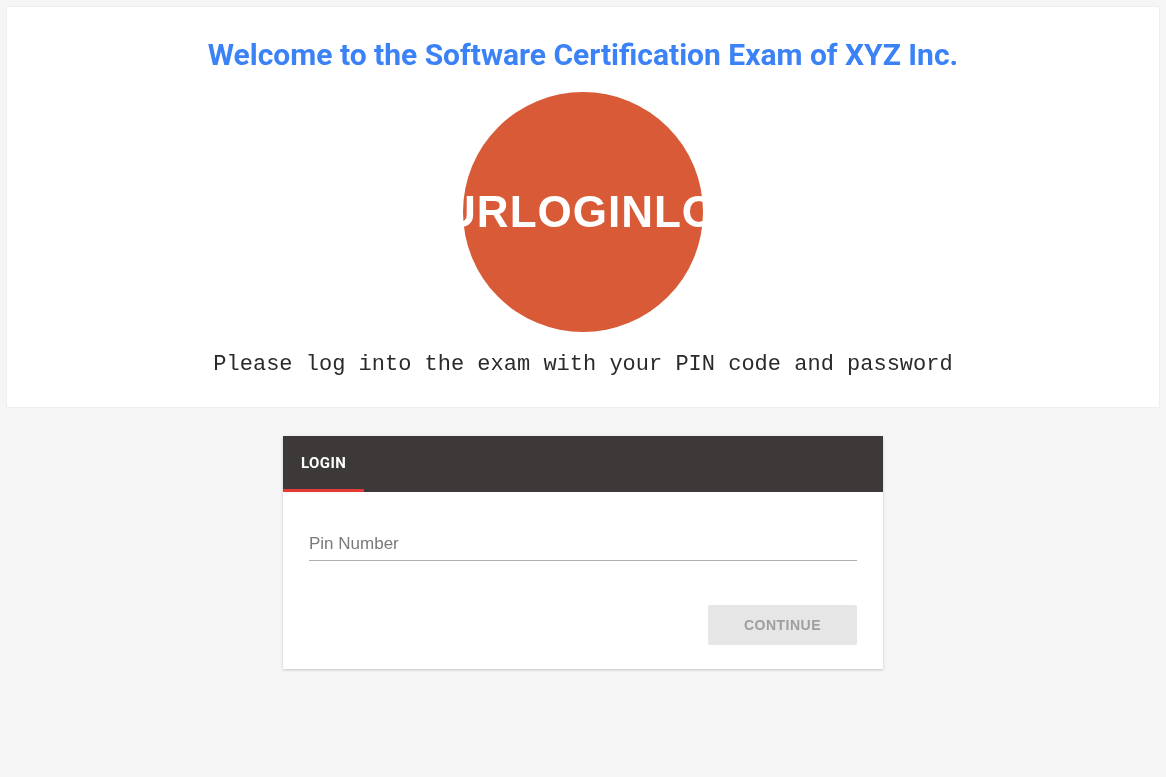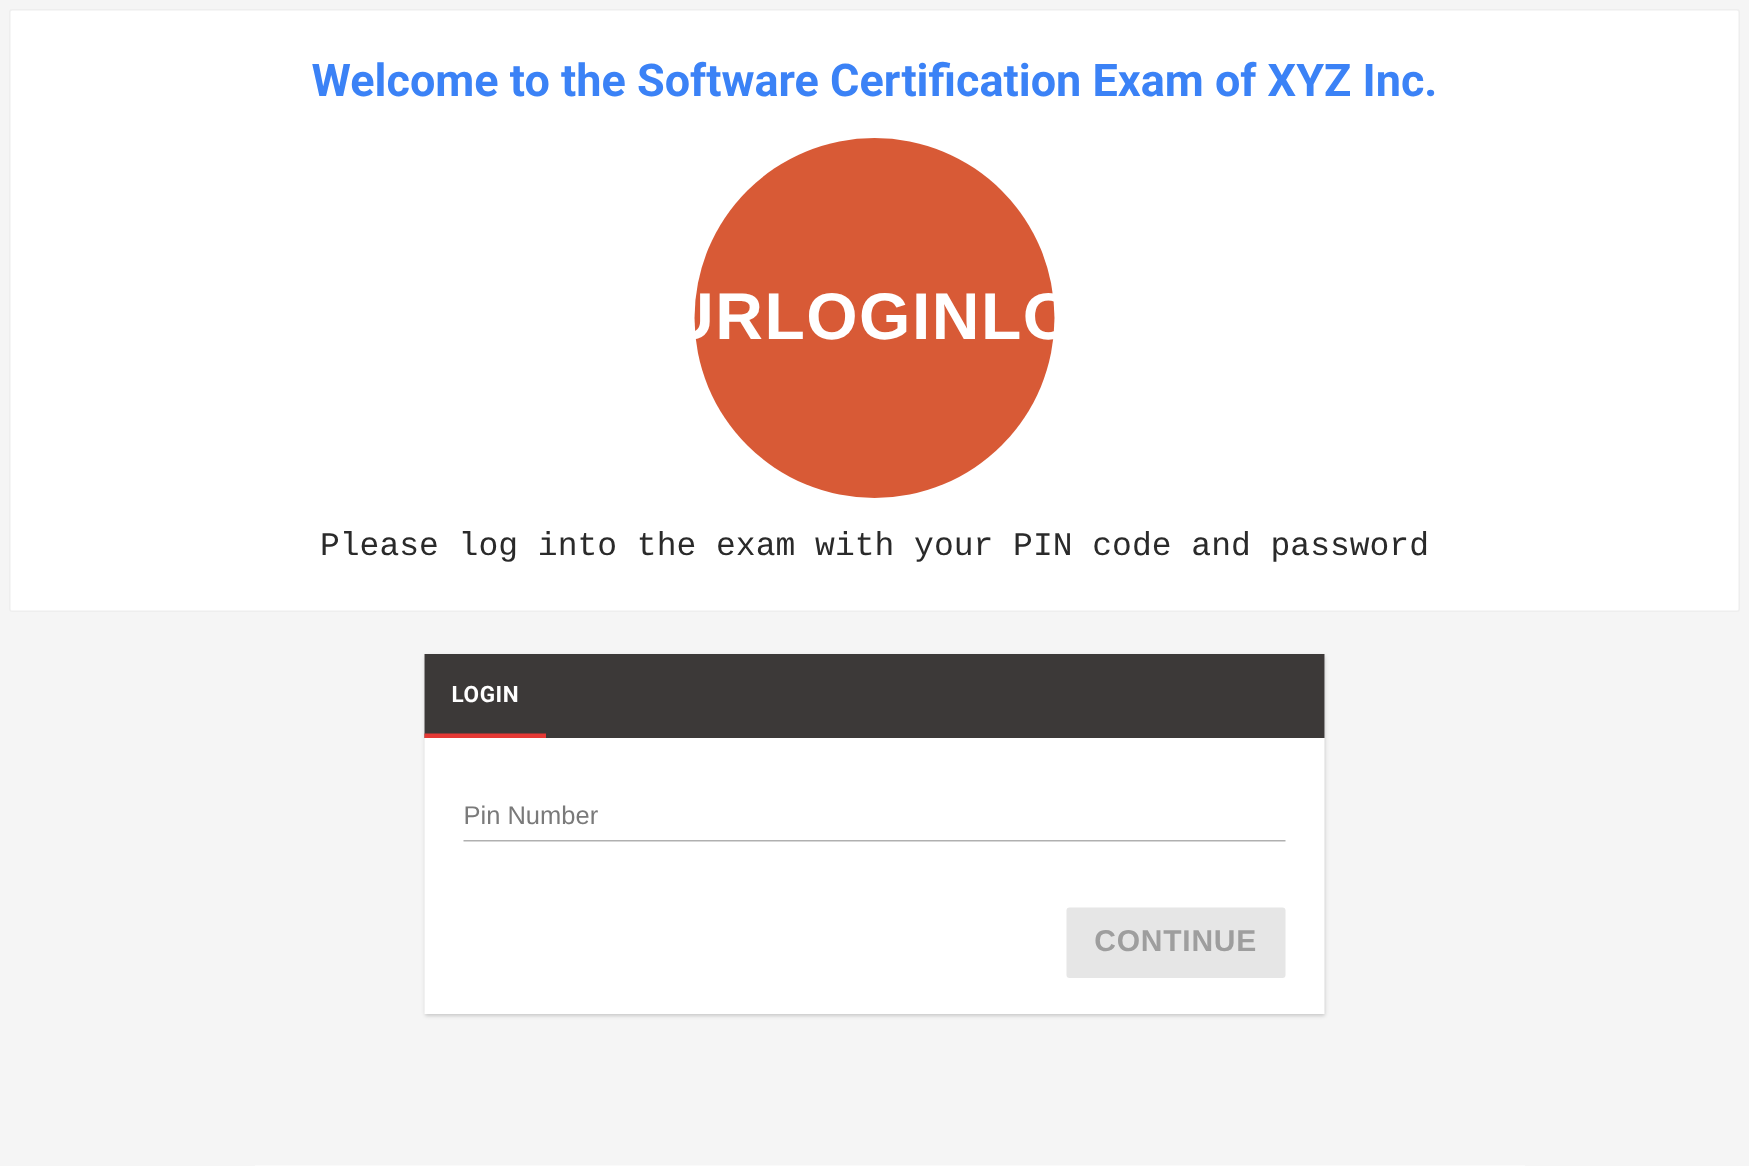--- a/index.html
+++ b/index.html
@@ -107,22 +107,22 @@
     }
     .actions {
       display: flex;
       justify-content: flex-end;
       margin-top: 10px;
     }
     .continue-btn {
       background: #e6e6e6;
       color: #9e9e9e;
       border: none;
-      padding: 12px 19px;
-      font-size: 20px;
+      padding: 12px 36px;
+      font-size: 14px;
       font-weight: 600;
       letter-spacing: 0.5px;
       text-transform: uppercase;
       cursor: pointer;
       border-radius: 2px;
     }
   </style>
 </head>
 <body>
 

